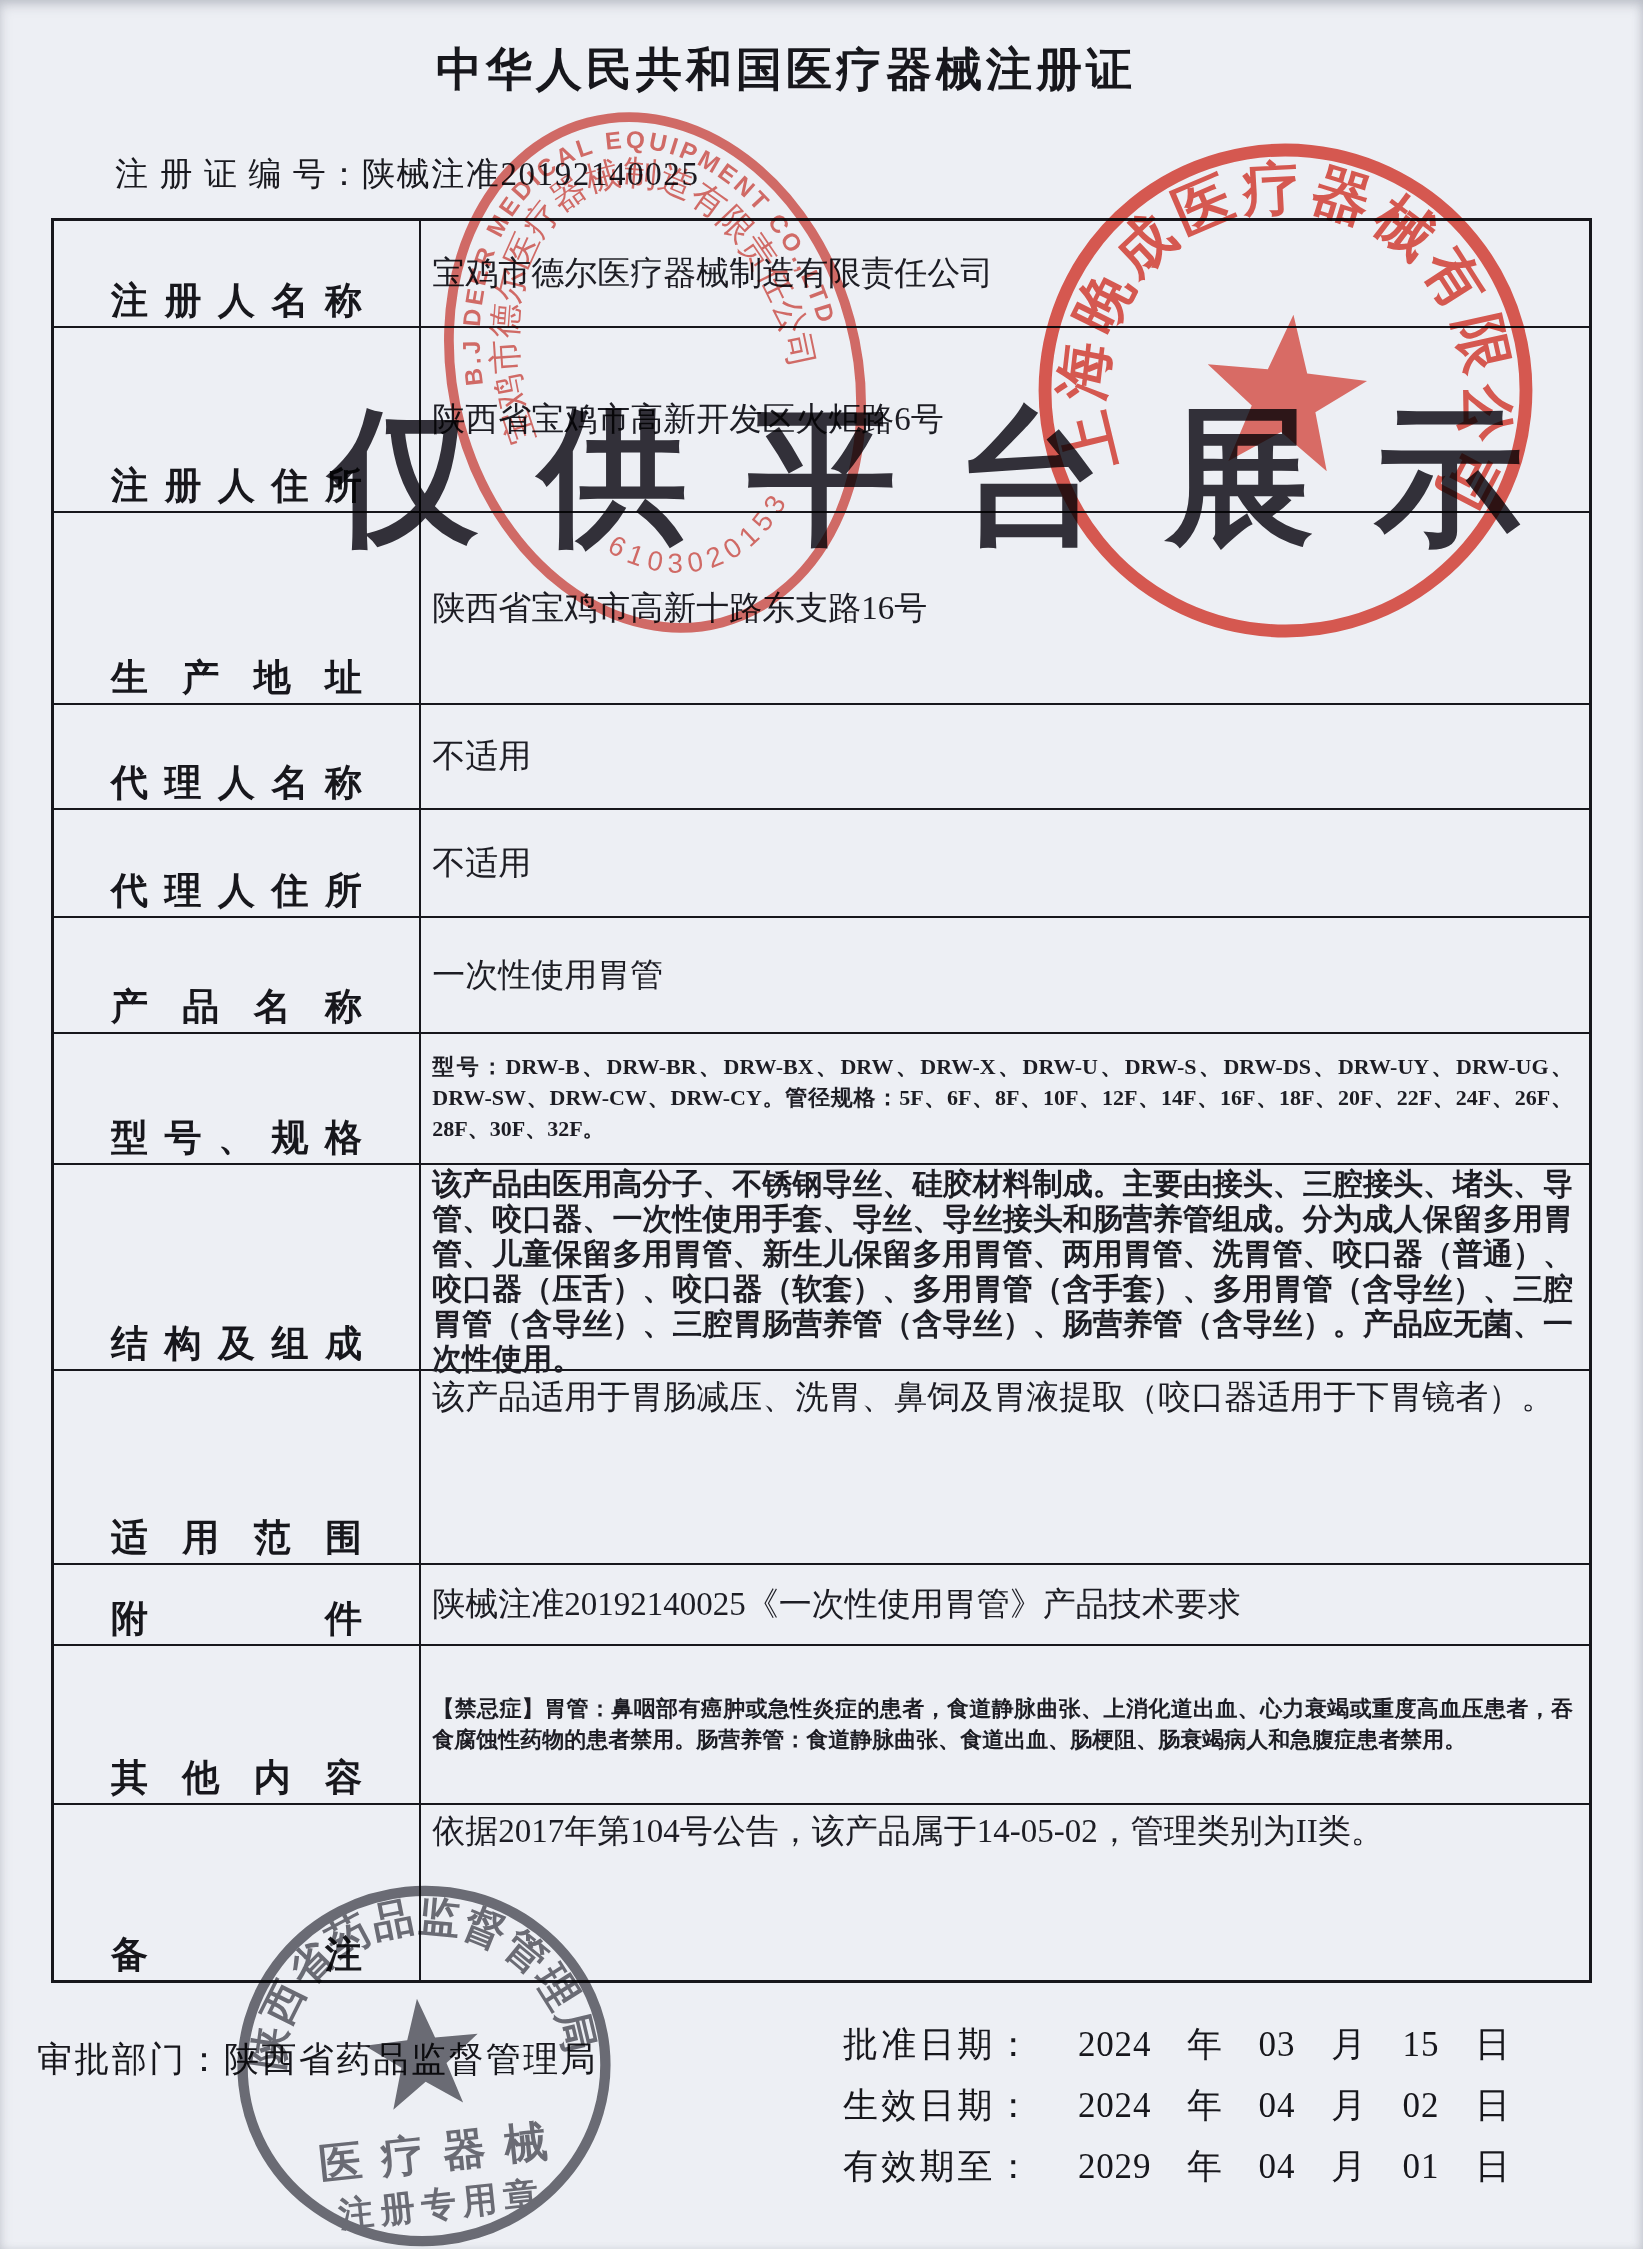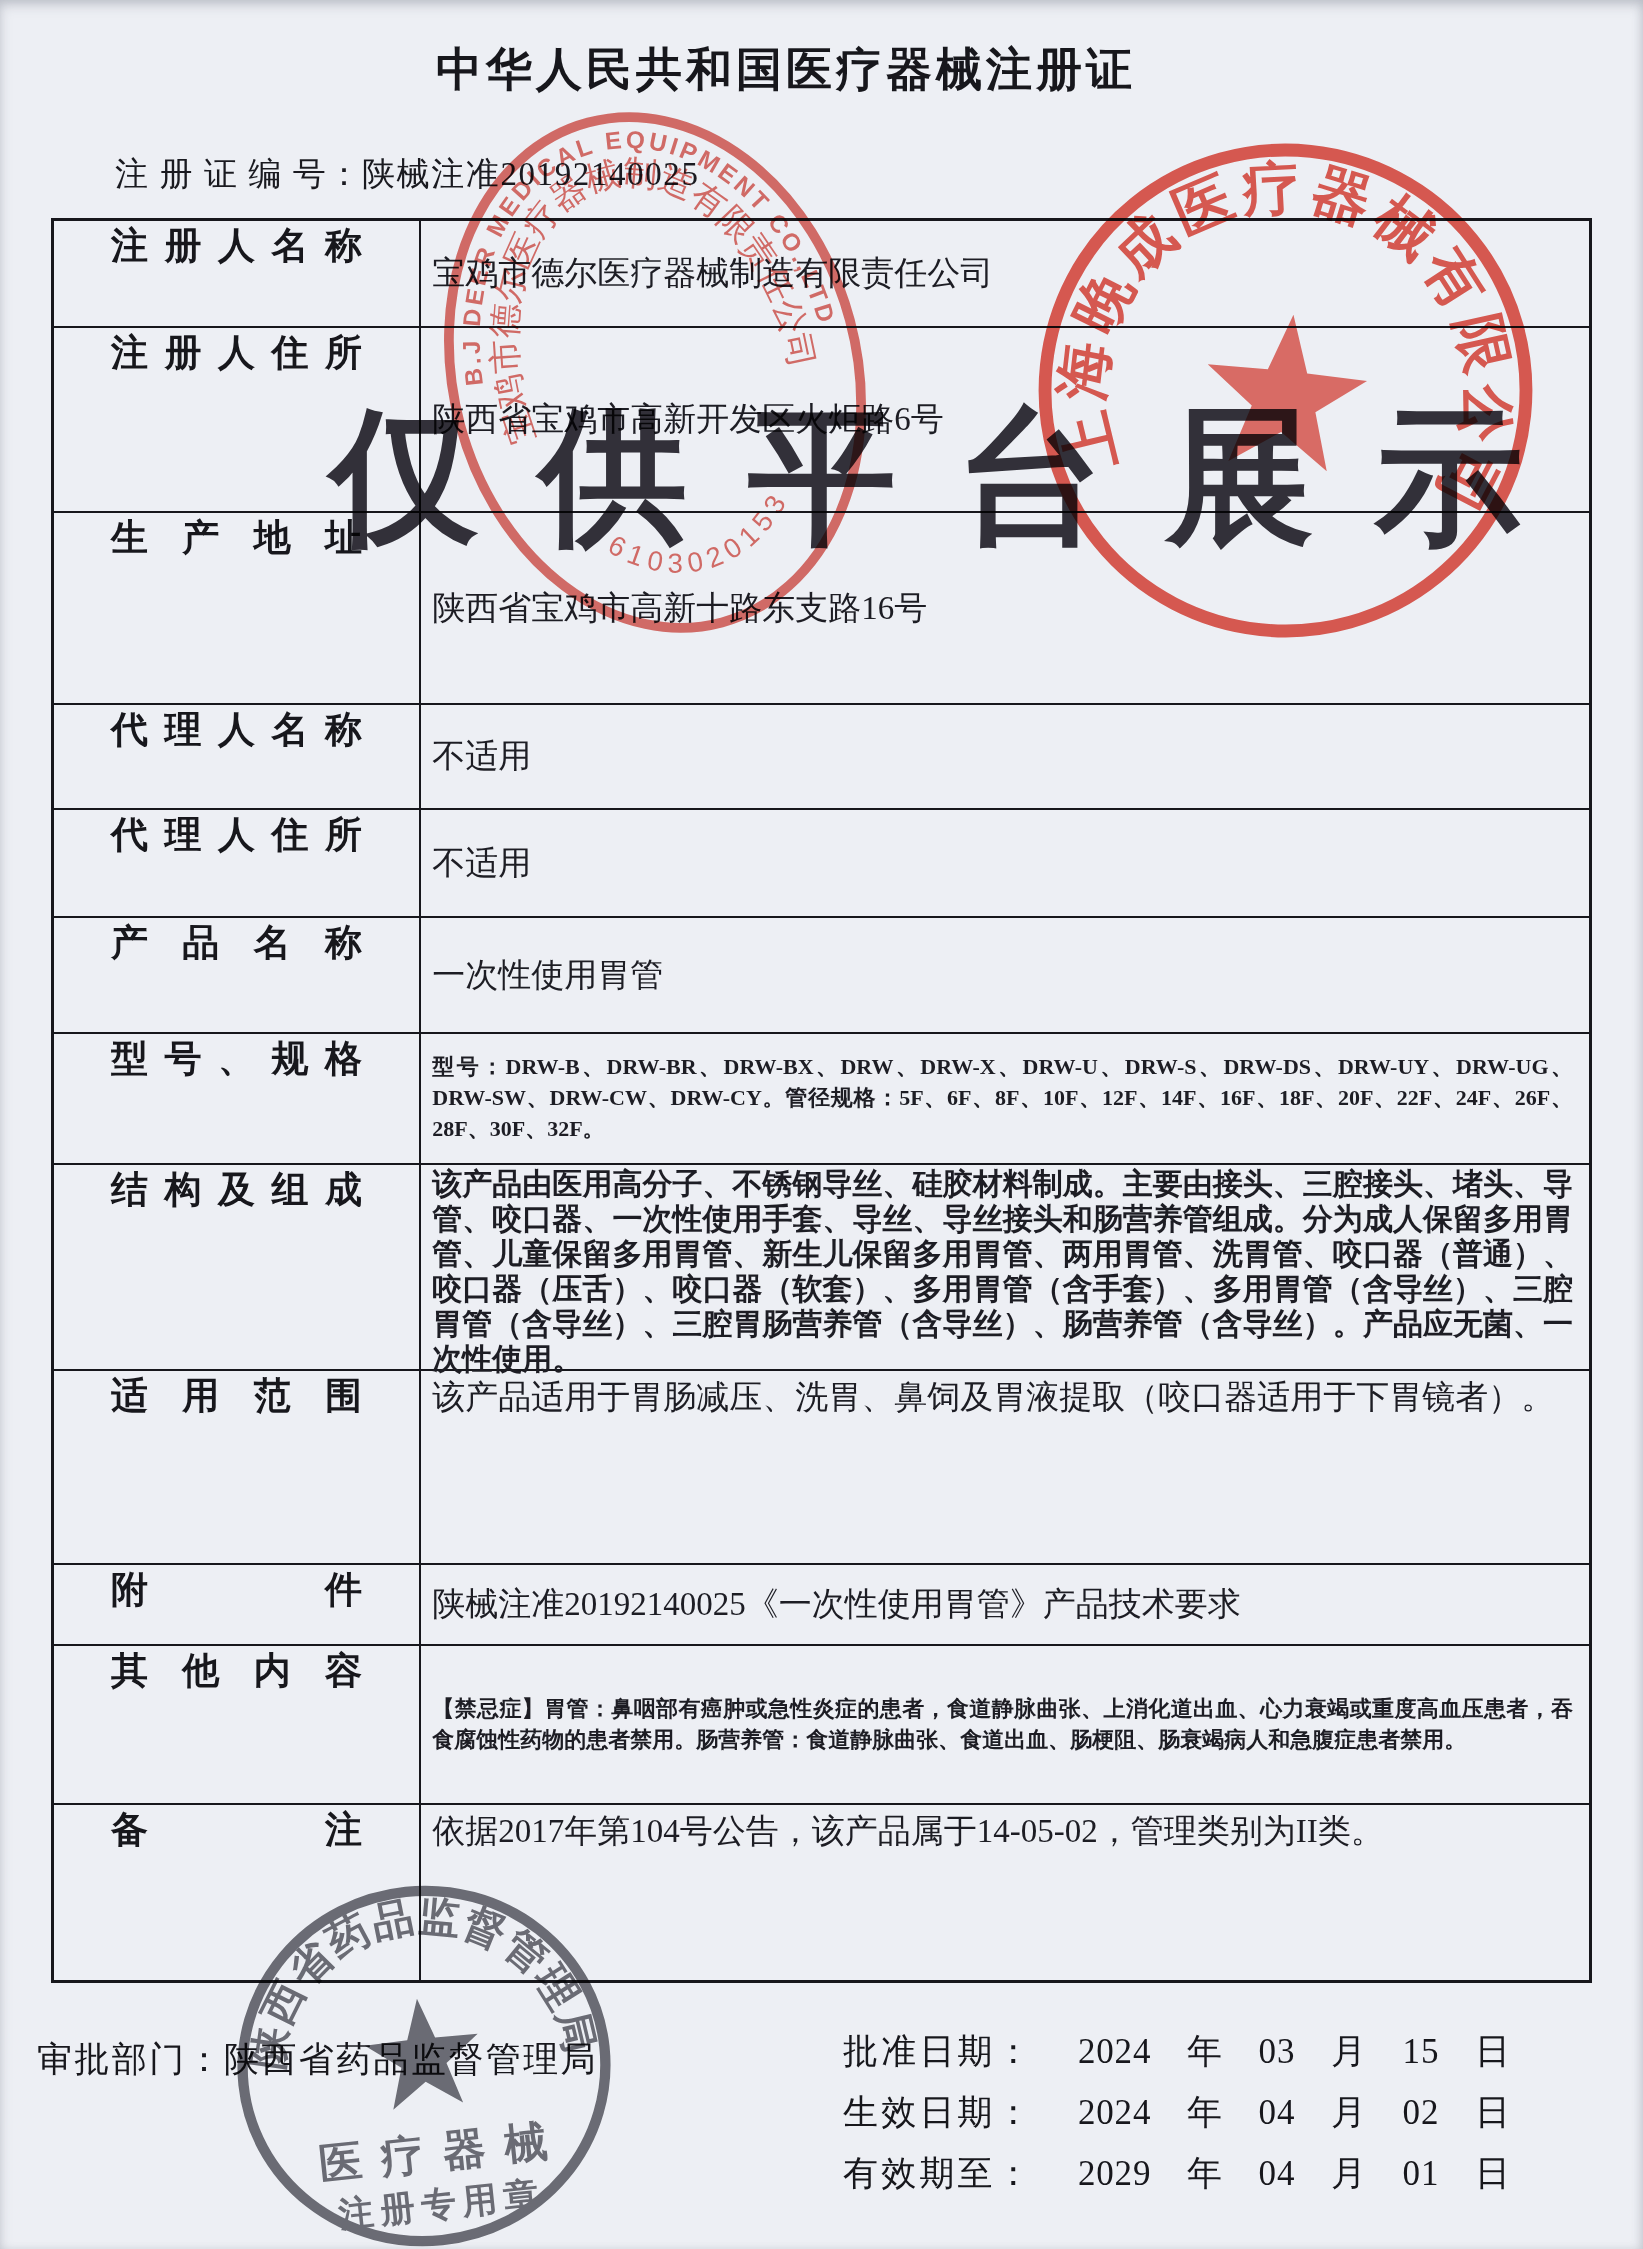--- a/index.html
+++ b/index.html
@@ -27,38 +27,38 @@
   .row { display:flex; border-bottom:2.4px solid #17171c; }
   .row:last-child { border-bottom:none; }
   .row:nth-child(1){height:107px}.row:nth-child(2){height:185px}
   .row:nth-child(3){height:192px}.row:nth-child(4){height:105px}
   .row:nth-child(5){height:108px}.row:nth-child(6){height:116px}
   .row:nth-child(7){height:131px}.row:nth-child(8){height:206px}
   .row:nth-child(9){height:194px}.row:nth-child(10){height:81px}
   .row:nth-child(11){height:159px}.row:nth-child(12){flex:1}
   .lbl {
     width:367px; flex:0 0 367px; border-right:2.4px solid #17171c;
-    display:flex; align-items:flex-start; padding:0 57px;
+    display:flex; align-items:flex-end; padding:0 57px;
     font-size:37px; font-weight:600; color:#17171c;
   }
   .lbl span { display:inline-block; width:100%; text-align:justify; text-align-last:justify; }
   .val {
     flex:1; display:flex; align-items:center; padding:4.9px 16px 4.9px 11.3px;
     font-size:33px; line-height:1.3; color:#1d1d24;
   }
   .val.small { font-size:22px; line-height:1.4; }
   .val.just  { text-align:justify;font-weight:bold; }
   .val.dense { font-size:30px; line-height:1.17; padding-top:16px; padding-bottom:8px; }
   .val.top   { align-items:flex-start; }
   .footer-dept {
     position:absolute; left:37px; top:2036px;
     font-size:35px; letter-spacing:2.4px; color:#17171c;
   }
   .dates { position:absolute; left:843px; top:2021px; font-size:35px; color:#17171c; }
-  .date-row { display:flex; height:61px; align-items:center; }
+  .date-row { display:flex; height:61px; align-items:flex-start; }
   .date-row .dl { letter-spacing:3.2px; }
   .date-row .dv { margin-left:44px; letter-spacing:0.8px; }
   .watermark {
     position:absolute; left:330px; top:379px; z-index:6;
     font-size:148px; font-weight:700; letter-spacing:61px;
     color:#35333b; white-space:nowrap; mix-blend-mode:multiply;
   }
   .stamp { position:absolute; mix-blend-mode:multiply; pointer-events:none; }
   #seal-maker    { left:443px;  top:104px;  width:424px; height:537px; opacity:.72; transform:rotate(-15deg); z-index:4; }
   #seal-shanghai { left:1029px; top:134px;  width:513px; height:513px; opacity:.82; transform:rotate(6deg);  z-index:4; }

